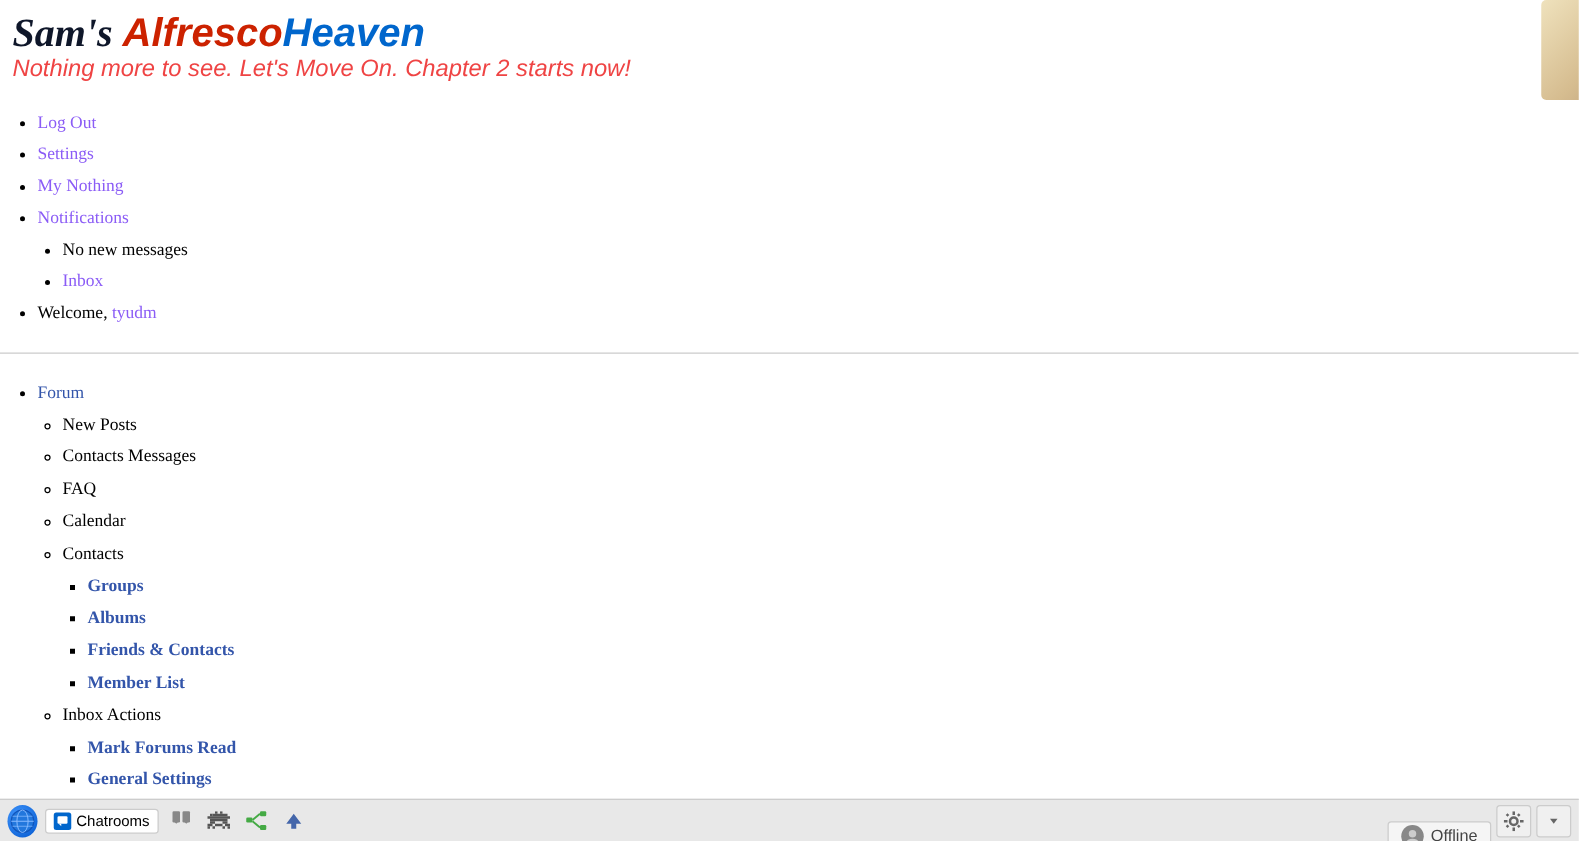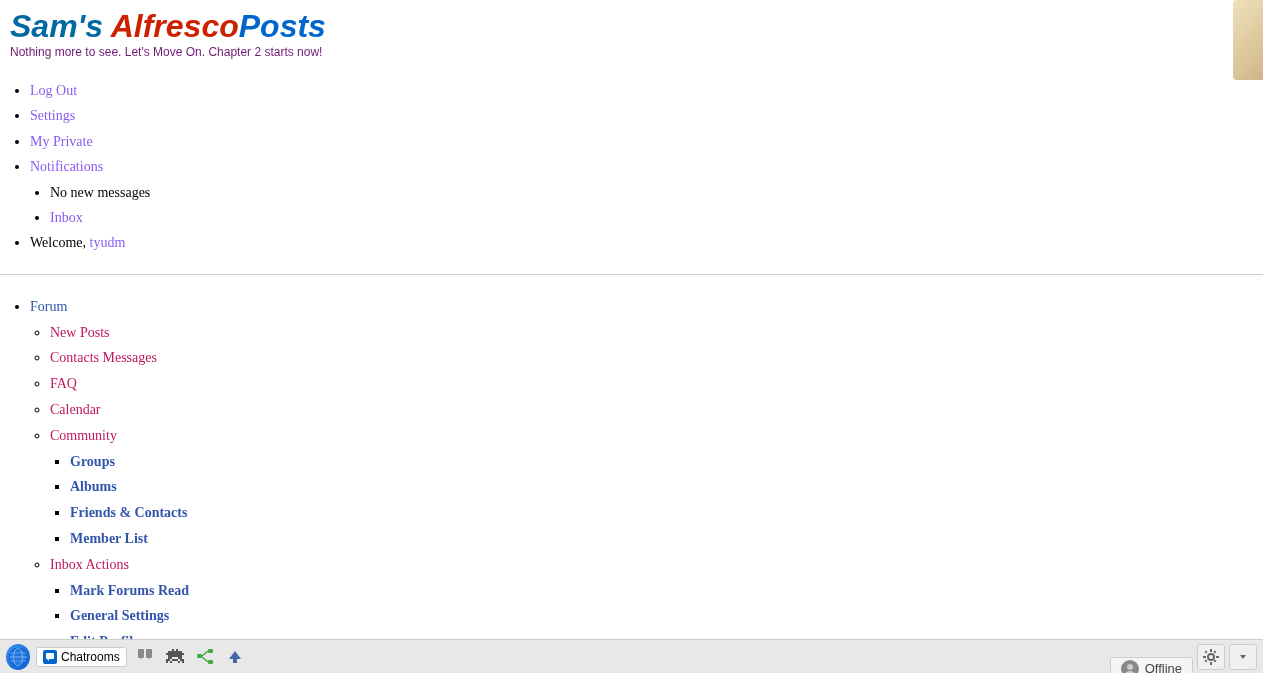--- a/index.html
+++ b/index.html
@@ -32,37 +32,39 @@
       position: relative;
     }
 
     .site-title {
       font-size: 32px;
       font-weight: bold;
       font-family: Arial, sans-serif;
     }
 
     .site-title-sams {
-      color: #0369a1;
+      color: #0f172a;
       font-style: italic;
+      font-family: Liberation Serif, serif;
     }
 
     .site-title-alfresco {
       color: #cc2200;
       font-style: italic;
     }
 
     .site-title-heaven {
       color: #0066cc;
       font-style: italic;
     }
 
     .site-subtitle {
-      font-size: 12px;
-      color: #701a75;
+      font-size: 19px;
+      color: #ef4444;
+      font-style: italic;
       font-family: Arial, sans-serif;
     }
 
     .banner-image {
       position: absolute;
       right: -200px;
       top: 0;
       width: 230px;
       height: 80px;
       background: linear-gradient(135deg, #e8d5a0 0%, #c4a060 30%, #8b6030 60%, #f0e080 80%, #d4b040 100%);
@@ -150,21 +152,21 @@
       padding-left: 20px;
       margin-top: 2px;
     }
 
     .level2 li {
       margin: 2px 0;
       line-height: 1.7;
     }
 
     .level2 li a {
-      color: #be185d;
+      color: #000000;
       text-decoration: none;
     }
 
     
     .level3 {
       list-style: square;
       padding-left: 20px;
       margin-top: 2px;
     }
 
@@ -311,38 +313,38 @@
       margin-top: 44px;
     }
   </style>
 </head>
 <body>
 
 <div class="header">
   <div class="banner-wrapper">
     <div class="banner">
       <div class="site-title">
-        <span class="site-title-sams">Sam's </span><span class="site-title-alfresco">Alfresco</span><span class="site-title-heaven">Posts</span>
+        <span class="site-title-sams">Sam's </span><span class="site-title-alfresco">Alfresco</span><span class="site-title-heaven">Heaven</span>
       </div>
       <div class="site-subtitle">Nothing more to see. Let's Move On. Chapter 2 starts now!</div>
     </div>
     <div class="banner-image"></div>
   </div>
 </div>
 
 <div class="user-menu">
   <ul>
     <li>
       <a href="#">Log Out</a>
     </li>
     <li>
       <a href="#">Settings</a>
     </li>
     <li>
-      <a href="#">My Private</a>
+      <a href="#">My Nothing</a>
     </li>
     <li>
       <a href="#">Notifications</a>
       <ul class="notifications-sublist">
         <li>
           <span>No new messages</span>
         </li>
         <li>
           <a href="#">Inbox</a>
         </li>
@@ -367,21 +369,21 @@
         <li>
           <a href="#">Contacts Messages</a>
         </li>
         <li>
           <a href="#">FAQ</a>
         </li>
         <li>
           <a href="#">Calendar</a>
         </li>
         <li>
-          <a href="#">Community</a>
+          <a href="#">Contacts</a>
           <ul class="level3">
             <li>
               <a href="#">Groups</a>
             </li>
             <li>
               <a href="#">Albums</a>
             </li>
             <li>
               <a href="#">Friends &amp; Contacts</a>
             </li>

